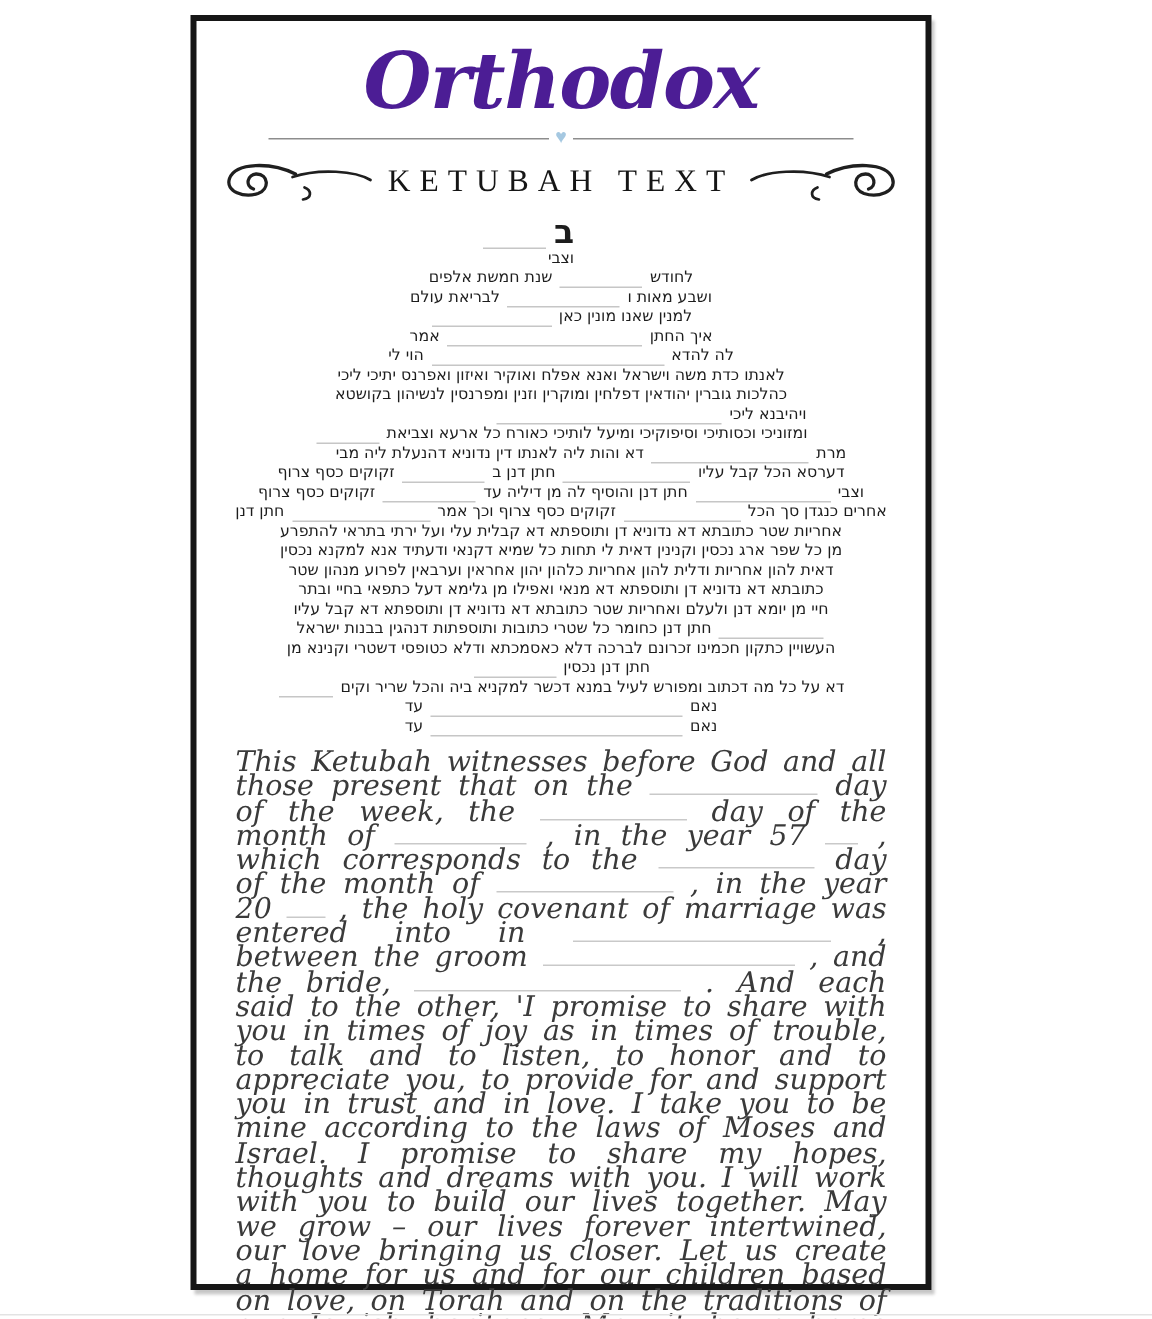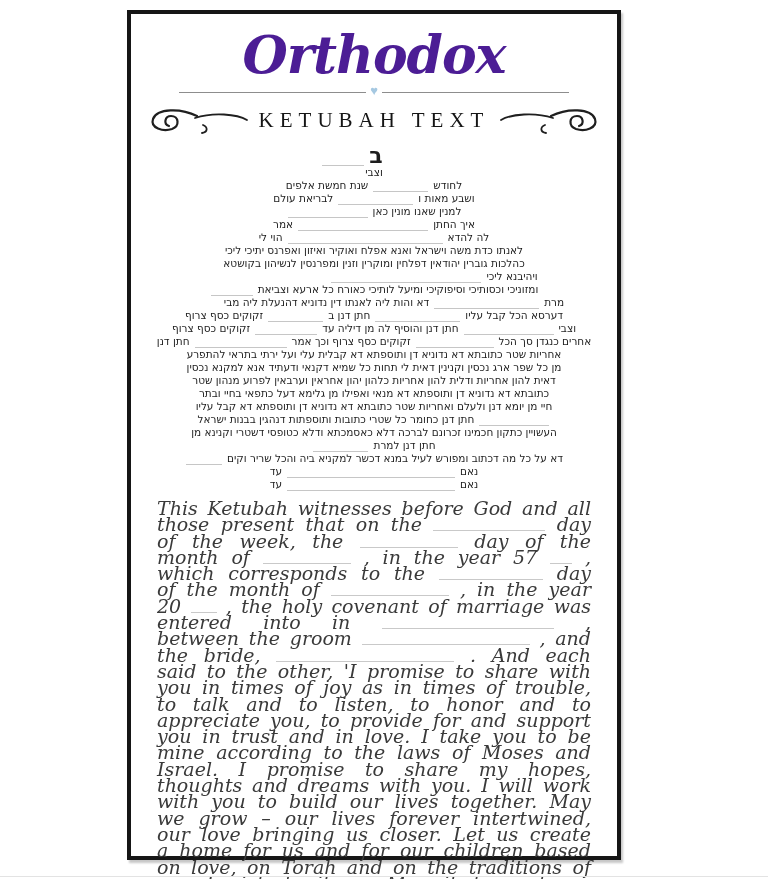--- a/index.html
+++ b/index.html
@@ -176,21 +176,21 @@
         <span class="ht">חיי מן יומא דנן ולעלם ואחריות שטר כתובתא דא נדוניא דן ותוספתא דא קבל עליו</span>
       </div>
       <div class="hline">
         <span class="blank" style="width: 70px;"></span>
         <span class="ht">חתן דנן כחומר כל שטרי כתובות ותוספתות דנהגין בבנות ישראל</span>
       </div>
       <div class="hline">
         <span class="ht">העשויין כתקון חכמינו זכרונם לברכה דלא כאסמכתא ודלא כטופסי דשטרי וקנינא מן</span>
       </div>
       <div class="hline">
-        <span class="ht">חתן דנן למרת</span>
+        <span class="ht">חתן דנן נכסין</span>
         <span class="blank" style="width: 55px;"></span>
       </div>
       <div class="hline">
         <span class="ht">דא על כל מה דכתוב ומפורש לעיל במנא דכשר למקניא ביה והכל שריר וקים</span>
         <span class="blank" style="width: 36px;"></span>
       </div>
       <div class="hline">
         <span class="ht">נאם</span>
         <span class="blank" style="width: 168px;"></span>
         <span class="ht">עד</span>

